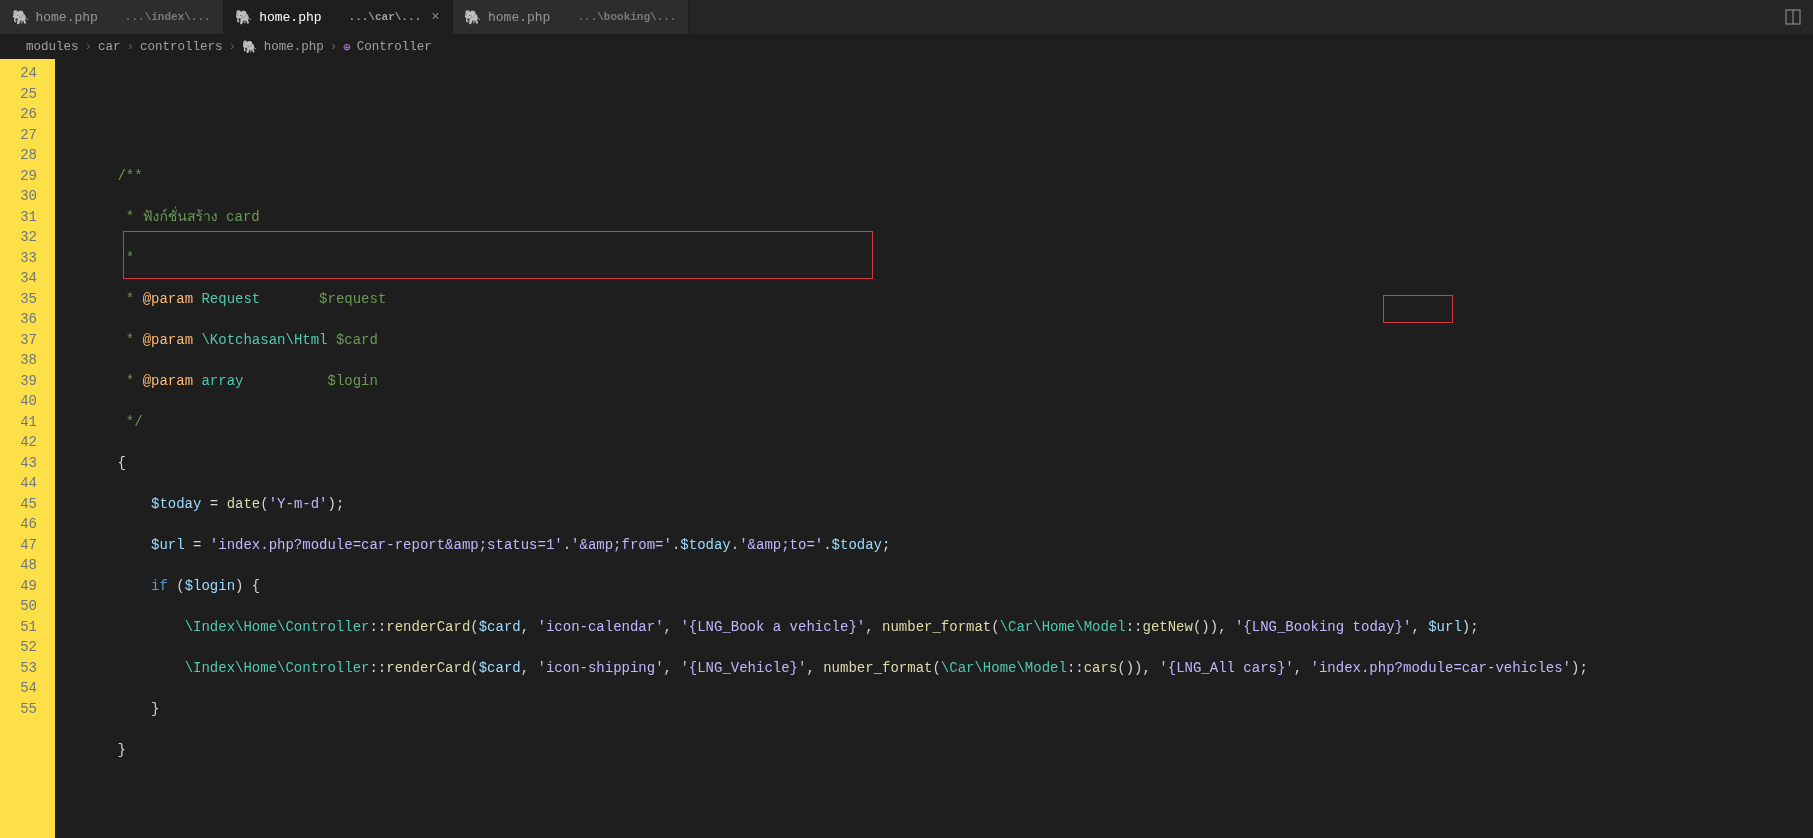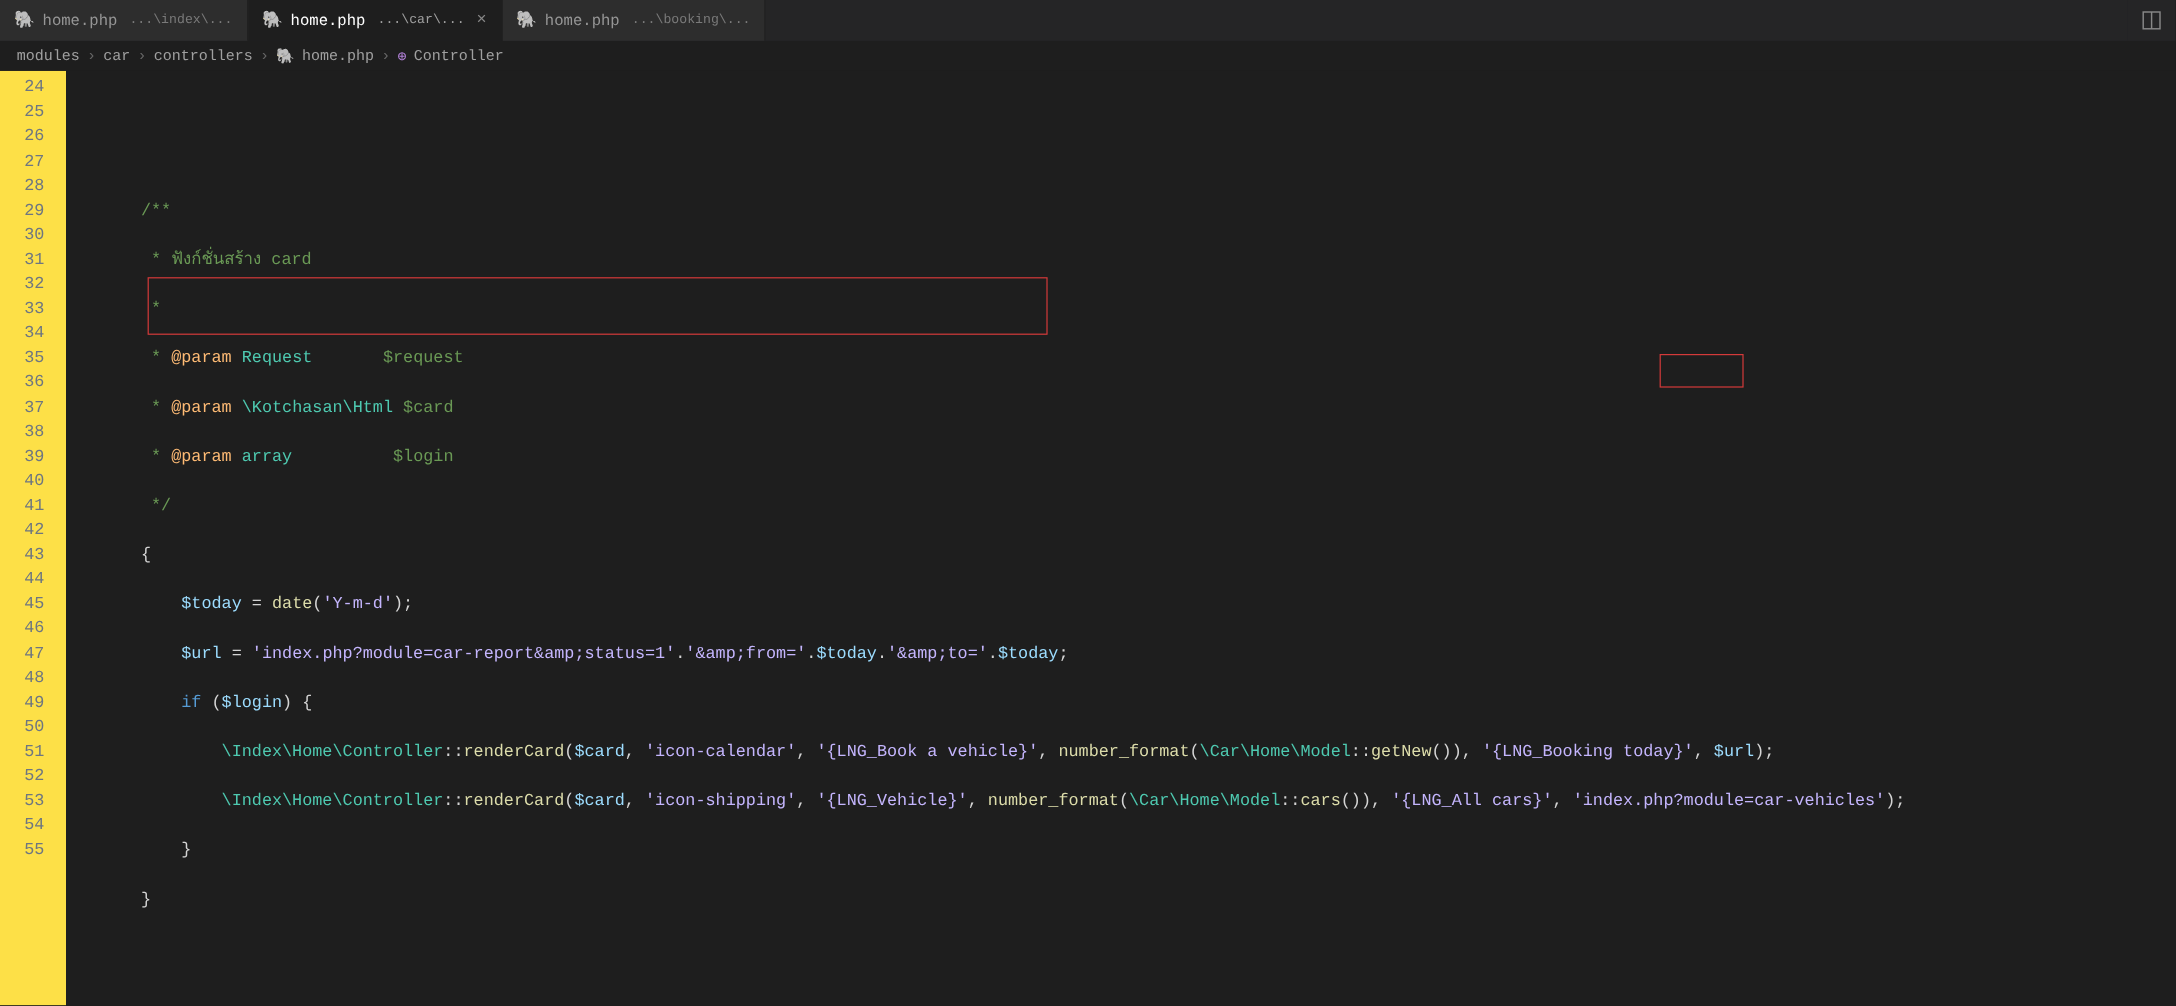--- a/index.html
+++ b/index.html
@@ -7,26 +7,26 @@
   background:#1e1e1e; color:#d4d4d4;
   font-family:Consolas,"Courier New",monospace;
   font-size:14px;
   width:1813px; height:838px; overflow:hidden;
 }
 .tab-bar { display:flex; background:#252526; height:35px; align-items:stretch; border-bottom:1px solid #1e1e1e; }
 .tab { display:flex; align-items:center; gap:6px; padding:0 12px; background:#2d2d2d; color:#969696; border-right:1px solid #1e1e1e; font-size:13px; cursor:pointer;}
 .tab.active { background:#1e1e1e; color:#fff; }
 .tab .php-icon { color:#a074c4; font-size:14px; }
 .tab .close { color:#888; font-size:14px; margin-left:4px;}
-.tab .path { font-size:11px; color:#7a7a7a; margin-left:4px;}
+.tab .path { font-size:11px; color:#7a7a7a; margin-left:21px;font-weight:bold;}
 .tab.active .path { color:#a0a0a0;}
 .tab-fill { flex:1; background:#252526;}
 .split-icon { display:flex; align-items:center; padding:0 12px; color:#888; background:#252526;}
 .split-icon svg { width:16px; height:16px; stroke:#888; fill:none;}
-.breadcrumb { display:flex; align-items:center; gap:6px; padding:4px 14px; font-size:12.5px; color:#a0a0a0; background:#1e1e1e; height:24px;}
+.breadcrumb { display:flex; align-items:center; gap:6px; padding:4px 26px; font-size:12.5px; color:#a0a0a0; background:#1e1e1e; height:24px;}
 .breadcrumb .sep { color:#666;}
 .breadcrumb .php-icon { color:#a074c4;}
 .breadcrumb .method-icon { color:#b180d7;}
 .editor { display:flex; height:calc(100% - 59px); overflow:hidden;}
 .gutter { width:55px; text-align:right; color:#6e7681; padding:4px 18px 0 0; user-select:none; background:#fde047; line-height:20.5px;}
 .gutter div { height:20.5px; }
 .code { flex:1; padding:4px 0 0 0; line-height:20.5px; position:relative; white-space:pre;}
 .line { height:20.5px; padding-left:12px; position:relative;}
 
 .rbox { position:absolute; border:1px solid #d43a3a; pointer-events:none;}

